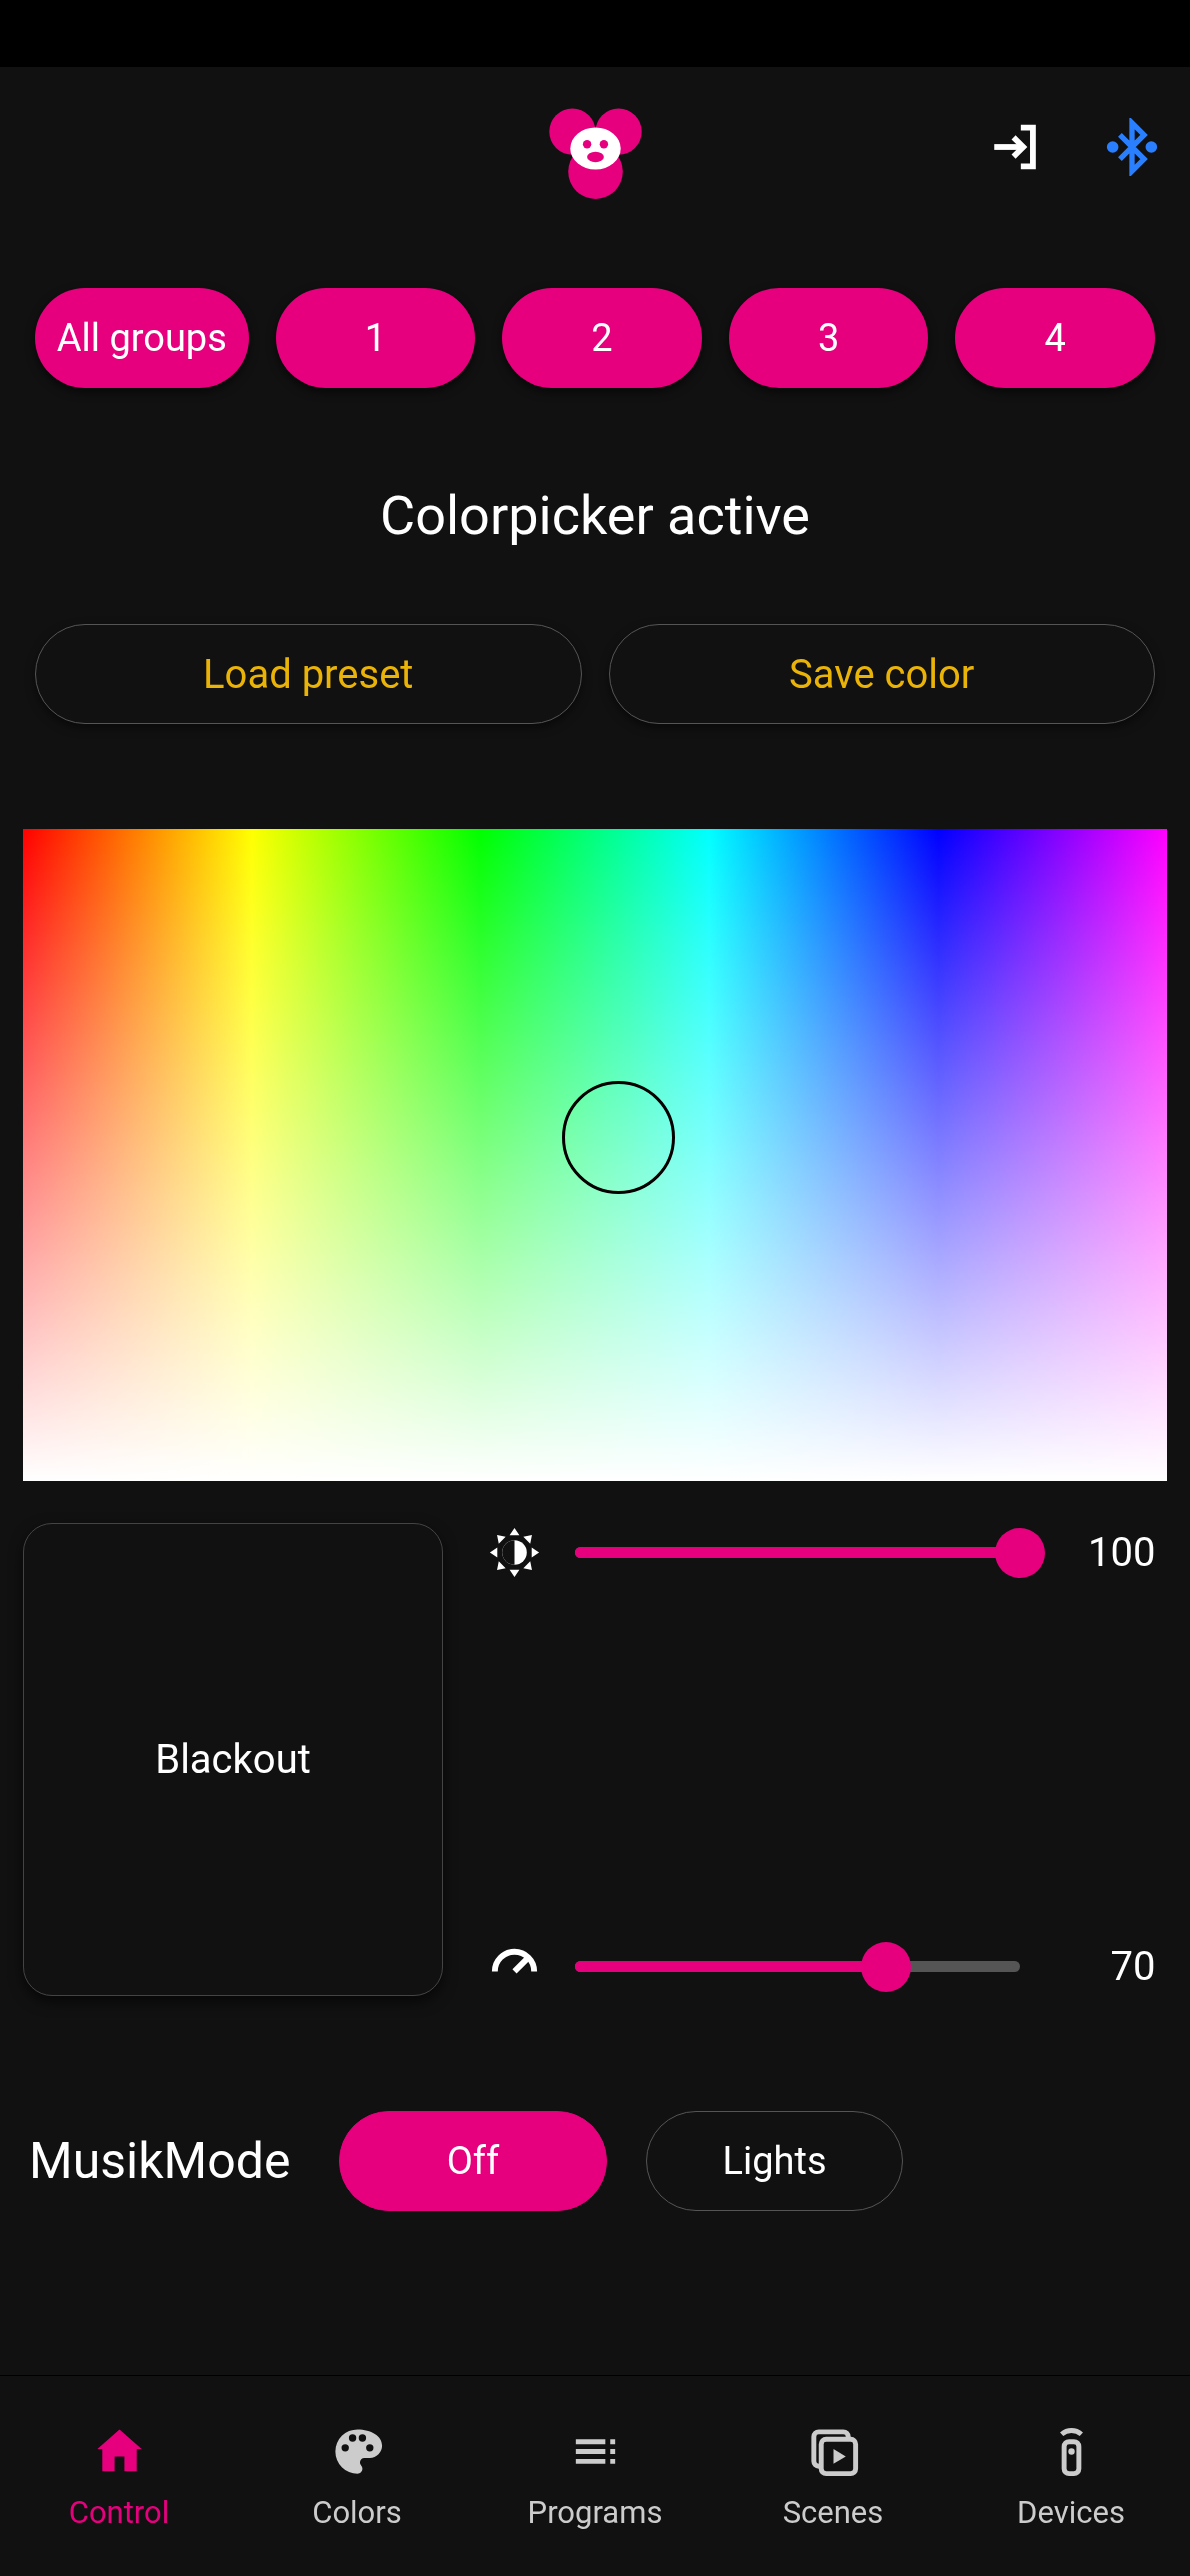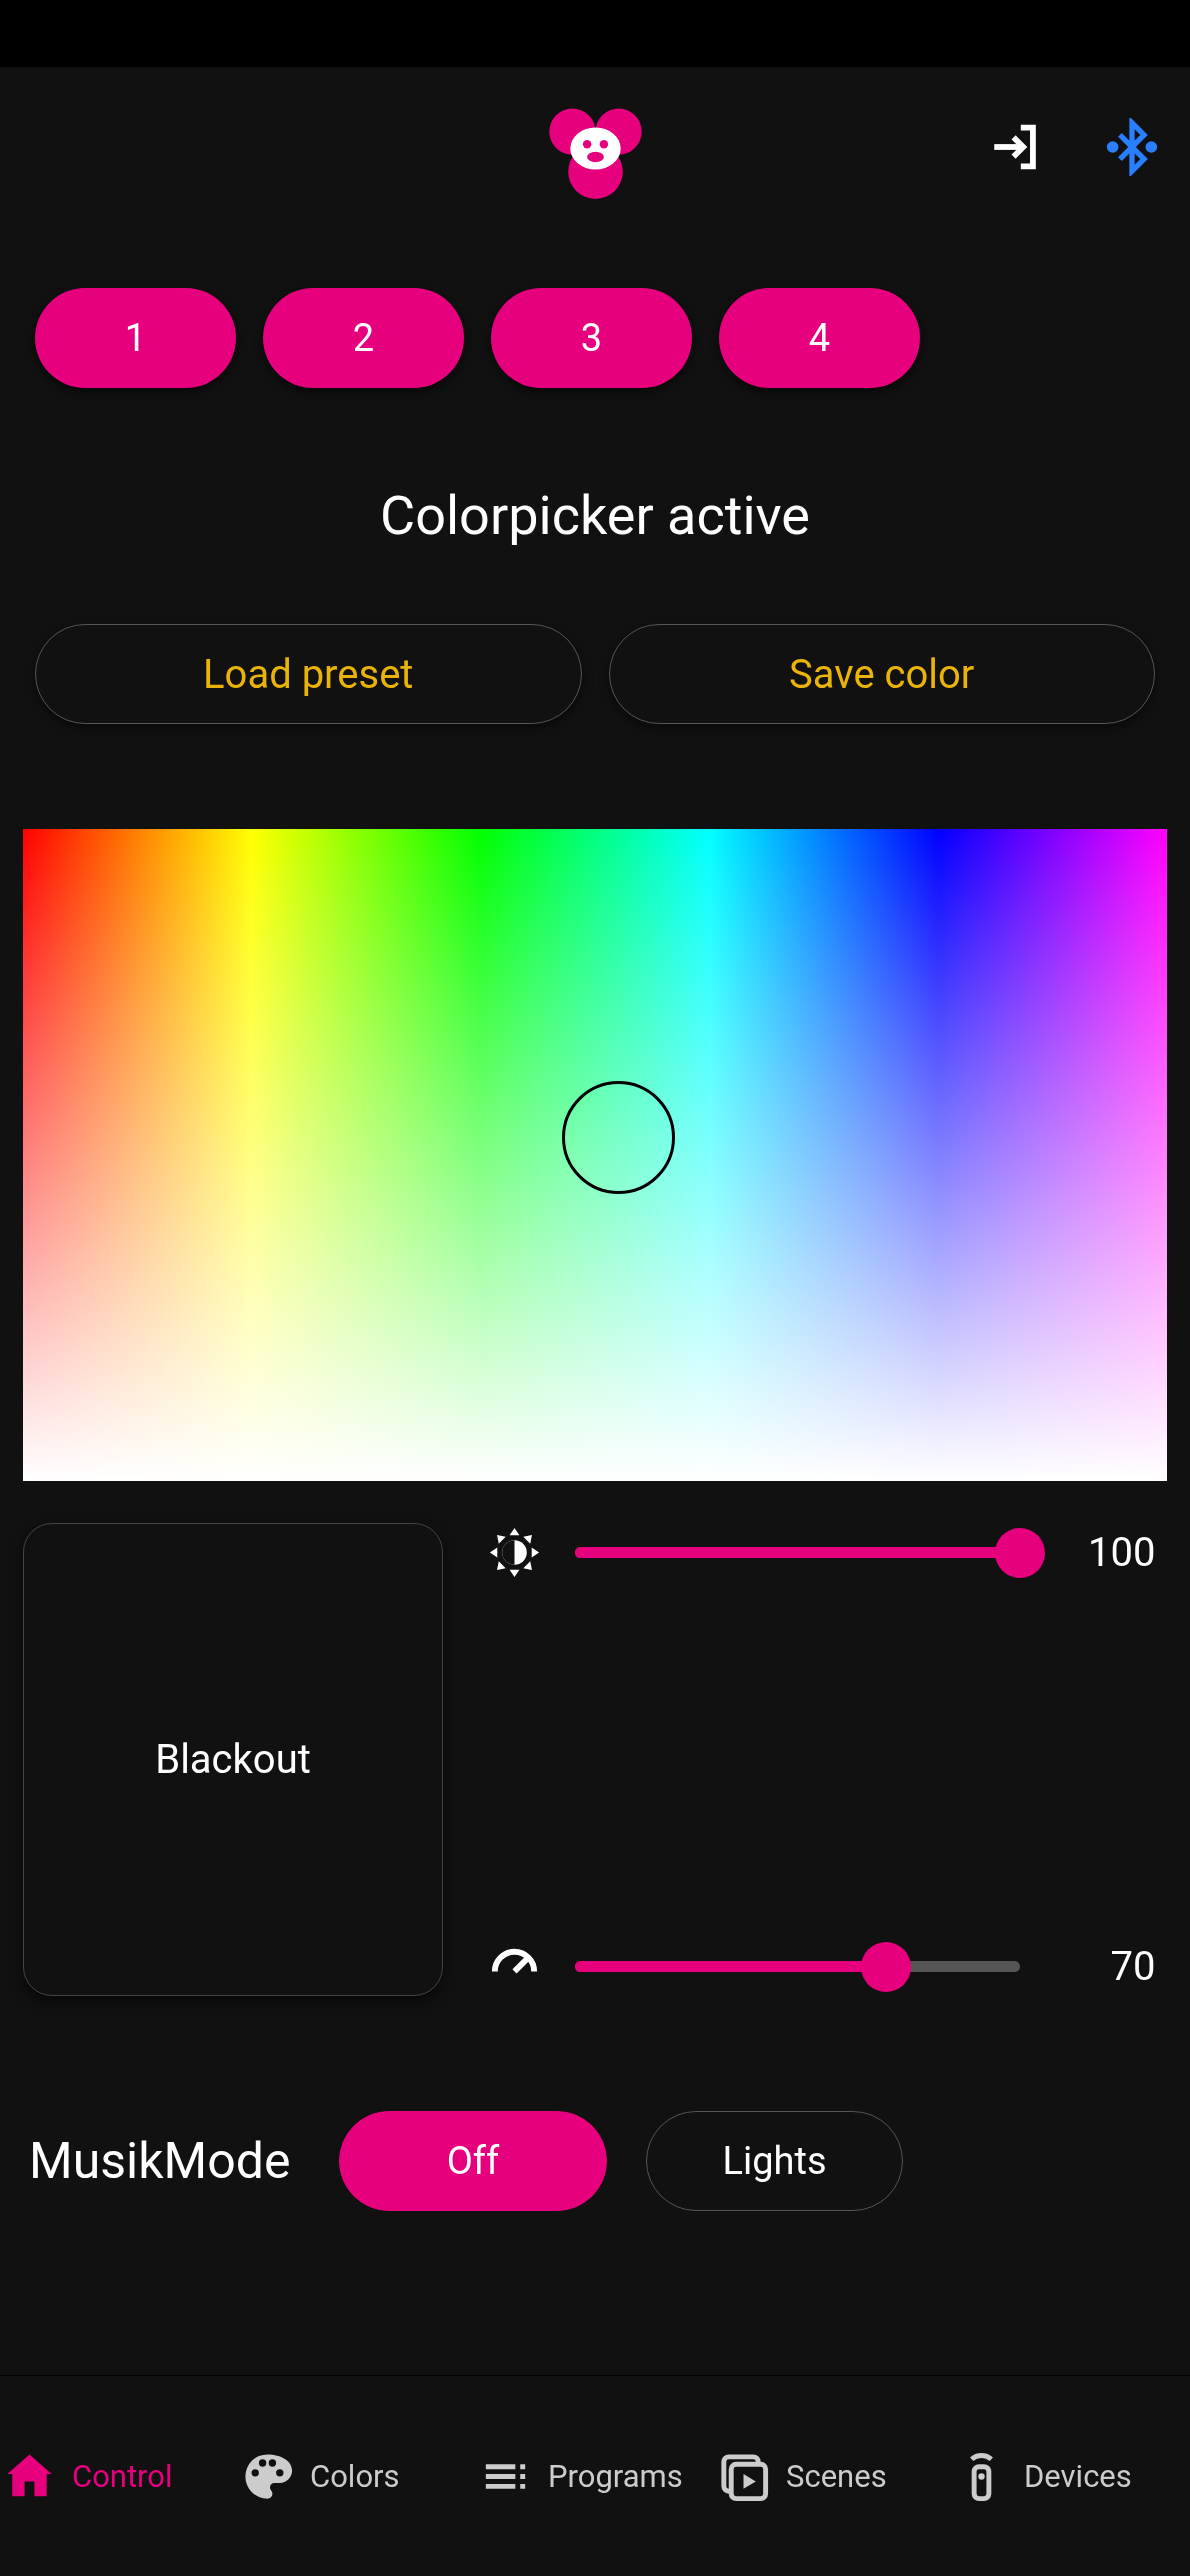--- a/index.html
+++ b/index.html
@@ -31,21 +31,21 @@
   .slider-thumb { position:absolute; width:50px; height:50px; background:#e6007e; border-radius:50%; top:50%; transform:translate(-50%,-50%); }
   .slider-val { width:86px; text-align:right; font-size:40px; margin-left:19px; }
   .music-row { display:flex; align-items:center; gap:39px; padding:115px 29px 0 29px; }
   .music-label { font-size:50px; font-weight:400; margin-right:9.6px; }
   .seg-btn { height:100px; border-radius:50px; font-size:38px; display:flex; align-items:center; justify-content:center; cursor:pointer; border:1.9px solid #555; background:transparent; color:#fff; }
   .seg-on { background:#e6007e; border-color:#e6007e; width:268px; }
   .seg-lights { width:257px; }
   .seg-connect { width:265px; }
   .spacer { flex:1; }
   .tabbar { height:201px; display:flex; background:#111; border-top:1px solid #000; }
-  .tab { flex:1; display:flex; flex-direction:row; align-items:center; gap:13px; cursor:pointer; }
+  .tab { flex:1; display:flex; flex-direction:column; align-items:center; justify-content:center; gap:13px; cursor:pointer; }
   .tab svg { width:59px; height:59px; }
   .tab-label { font-size:31px; color:#ccc; }
   .tab.active .tab-label { color:#e6007e; }
 </style>
 </head>
 <body>
 
 <div class="app">
   <div class="status-bar"></div>
 
@@ -73,20 +73,21 @@
         <svg viewBox="0 0 24 24" fill="none" stroke="#2a7fff" stroke-width="2.2">
           <path d="M7 7l10 10-5 5V2l5 5L7 17"></path>
           <circle cx="4" cy="12" r="1.3" fill="#2a7fff"></circle>
           <circle cx="20" cy="12" r="1.3" fill="#2a7fff"></circle>
         </svg>
       </div>
     </div>
   </div>
 
   <div class="group-row">
+    <div class="pill pill-all">All groups</div>
     <div class="pill pill-num">1</div>
     <div class="pill pill-num">2</div>
     <div class="pill pill-num">3</div>
     <div class="pill pill-num">4</div>
   </div>
 
   <div class="title">Colorpicker active</div>
 
   <div class="preset-row">
     <div class="outline-btn">Load preset</div>

